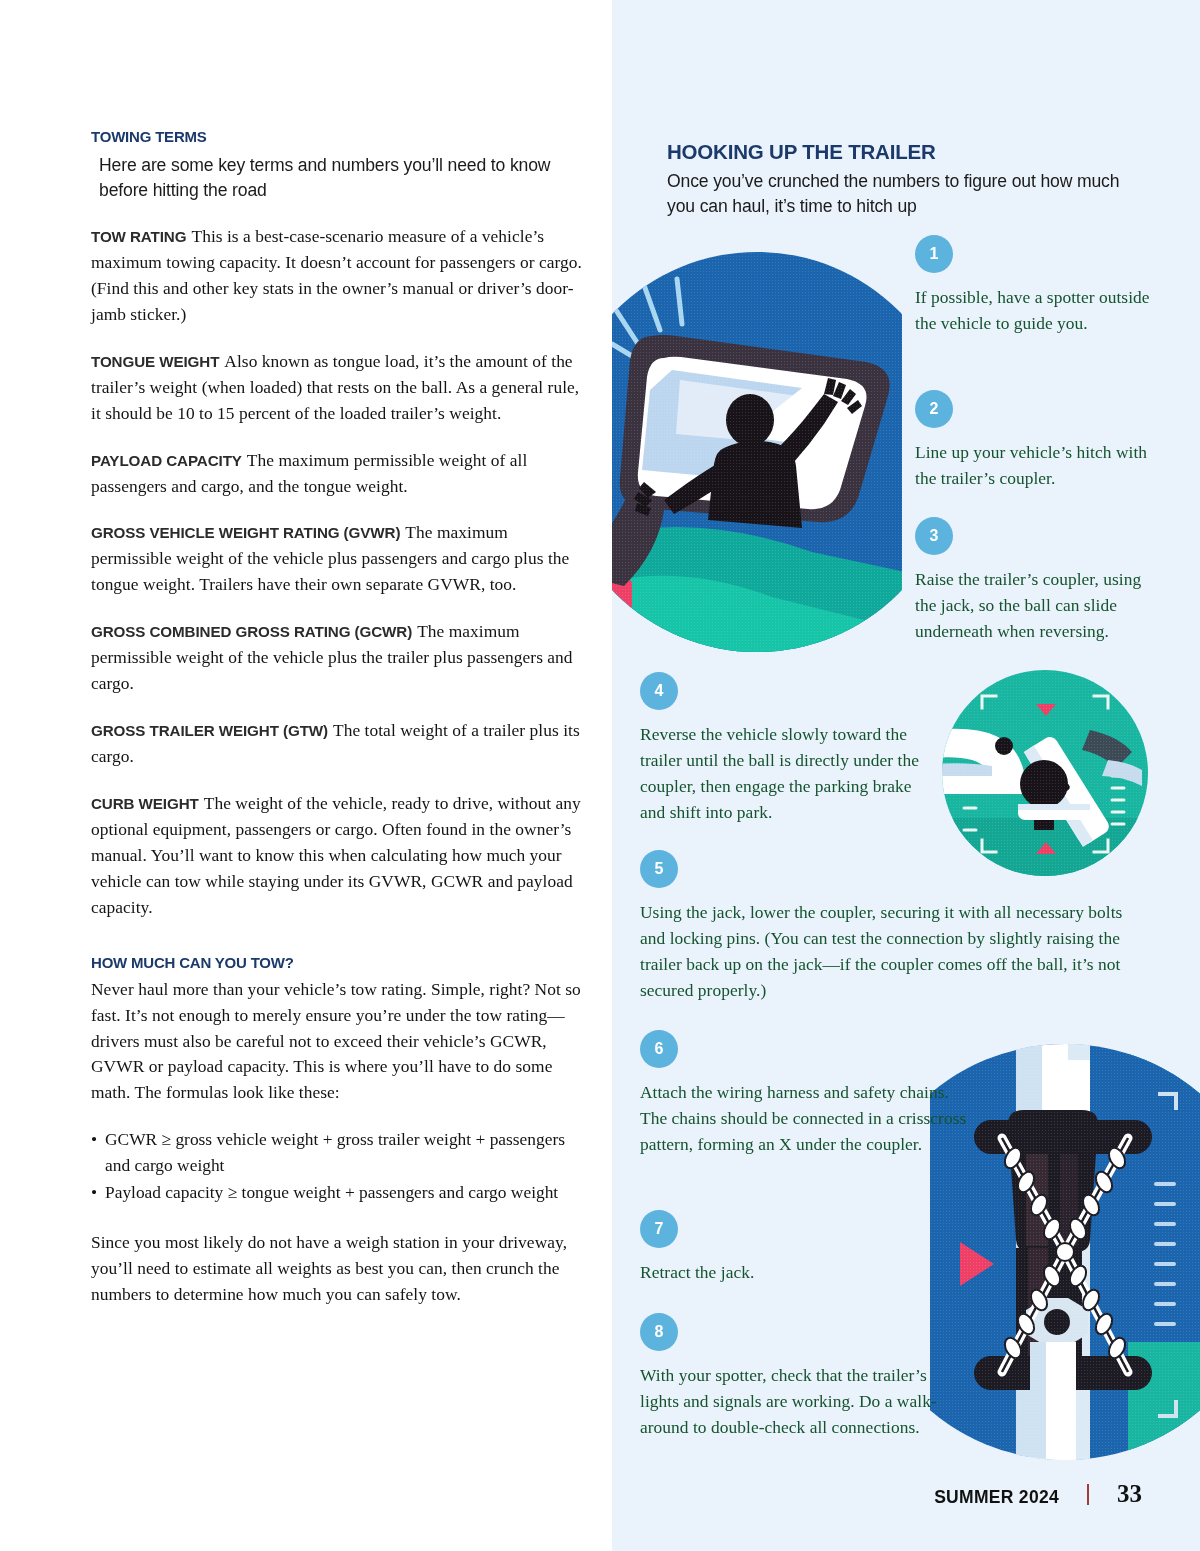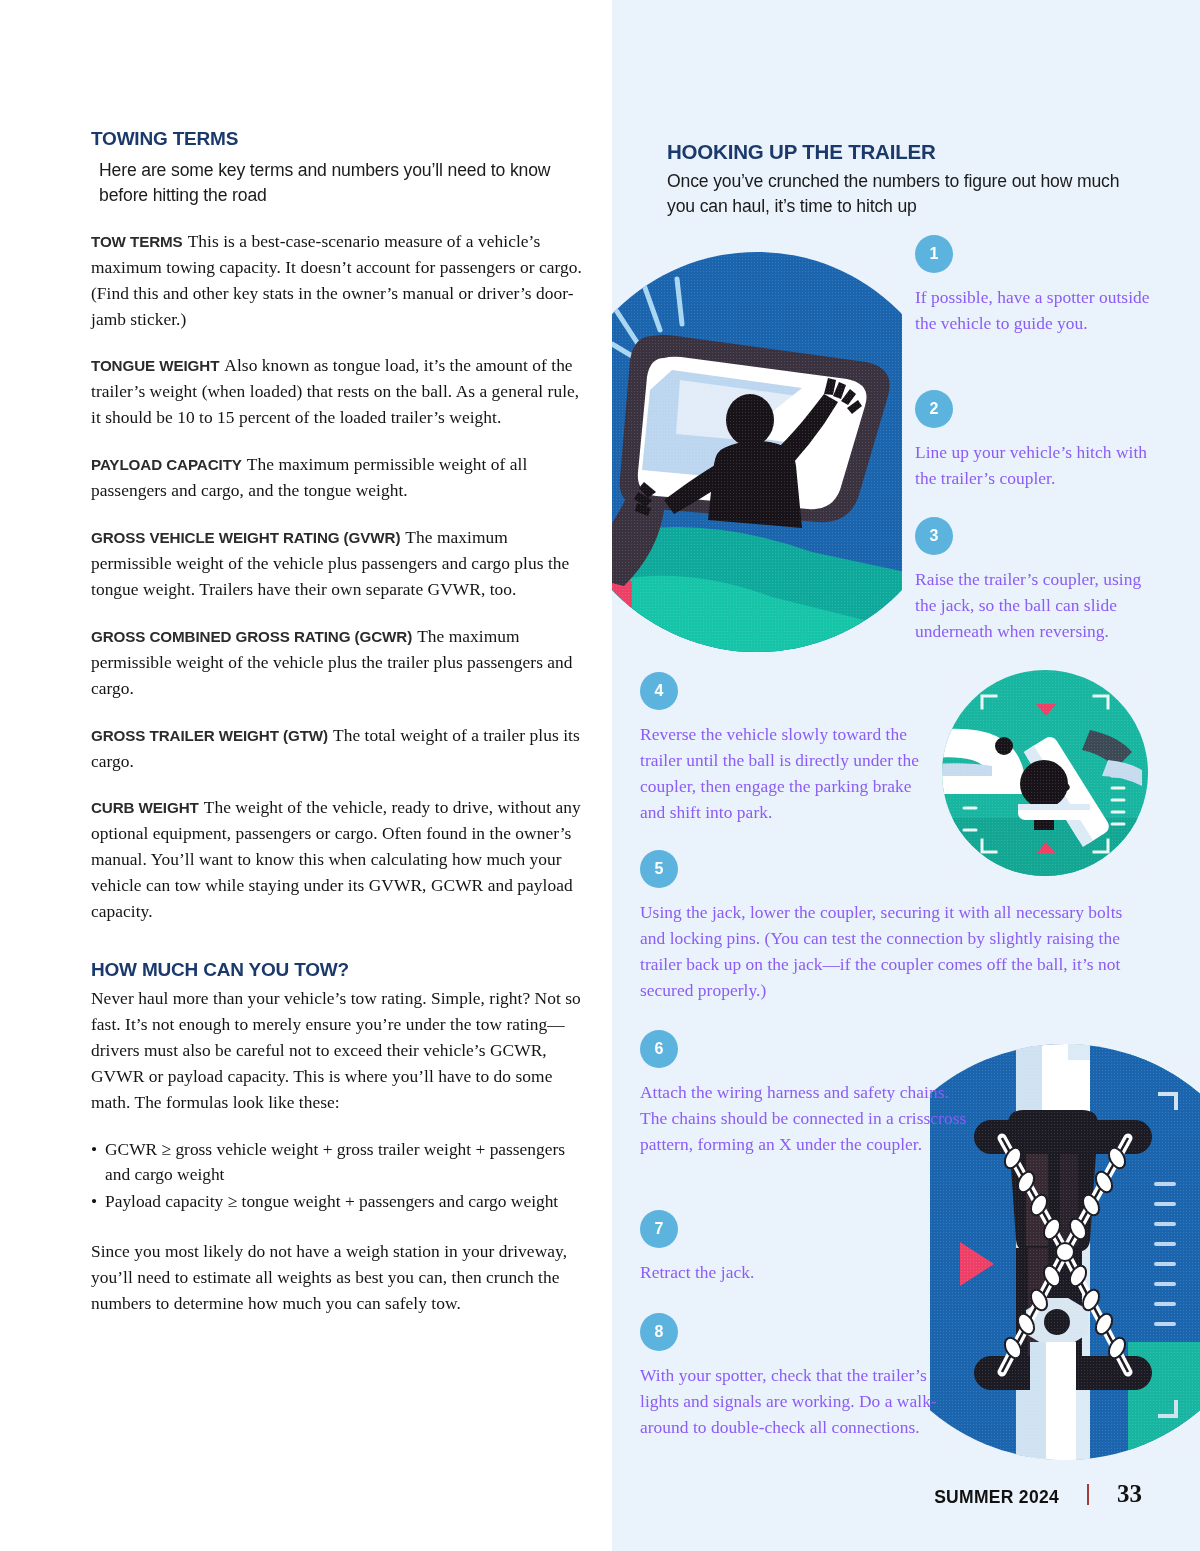--- a/index.html
+++ b/index.html
@@ -18,21 +18,21 @@
     background:#ffffff;
     position:relative;
     box-sizing:border-box;
     padding:128px 0 0 91px;
   }
   .left-inner{width:495px;}
 
   .sec-head{
     font-family:"Liberation Sans", sans-serif;
     font-weight:bold;
-    font-size:19px;
+    font-size:15px;
     letter-spacing:-0.2px;
     color:#1B3A6B;
     margin:0 0 5px 0;
     line-height:1.15;
   }
   .sec-dek{
     font-family:"Liberation Sans", sans-serif;
     font-size:17.6px;
     color:#1b1b1b;
     line-height:1.42;
@@ -110,21 +110,21 @@
     font-family:"Liberation Sans", sans-serif;
     font-weight:bold;
     font-size:16px;
     display:flex;align-items:center;justify-content:center;
     margin-bottom:11px;
   }
   .step-text{
     font-family:"Liberation Serif", serif;
     font-size:17.4px;
     line-height:1.5;
-    color:#8b5cf6;
+    color:#14532d;
     letter-spacing:0.05px;
   }
 
   
   .step1{left:303px;top:235px;width:238px;}
   .step2{left:303px;top:390px;width:245px;}
   .step3{left:303px;top:517px;width:240px;}
   .step4{left:28px;top:672px;width:290px;}
   .step5{left:28px;top:850px;width:505px;}
   .step6{left:28px;top:1030px;width:330px;}
@@ -177,21 +177,21 @@
 
 <div class="page">
 
   <div class="left-col">
     <div class="left-inner">
 
       <h2 class="sec-head">TOWING TERMS</h2>
       <p class="sec-dek">Here are some key terms and numbers you’ll need to know before hitting the road</p>
 
       <p class="body-p">
-        <span class="term">TOW TERMS</span><span class="term-gap"></span><span>This is a best-case-scenario measure of a vehicle’s maximum towing capacity. It doesn’t account for passengers or cargo. (Find this and other key stats in the owner’s manual or driver’s door-jamb sticker.)</span>
+        <span class="term">TOW RATING</span><span class="term-gap"></span><span>This is a best-case-scenario measure of a vehicle’s maximum towing capacity. It doesn’t account for passengers or cargo. (Find this and other key stats in the owner’s manual or driver’s door-jamb sticker.)</span>
       </p>
 
       <p class="body-p">
         <span class="term">TONGUE WEIGHT</span><span class="term-gap"></span><span>Also known as tongue load, it’s the amount of the trailer’s weight (when loaded) that rests on the ball. As a general rule, it should be 10 to 15 percent of the loaded trailer’s weight.</span>
       </p>
 
       <p class="body-p">
         <span class="term">PAYLOAD CAPACITY</span><span class="term-gap"></span><span>The maximum permissible weight of all passengers and cargo, and the tongue weight.</span>
       </p>
 

